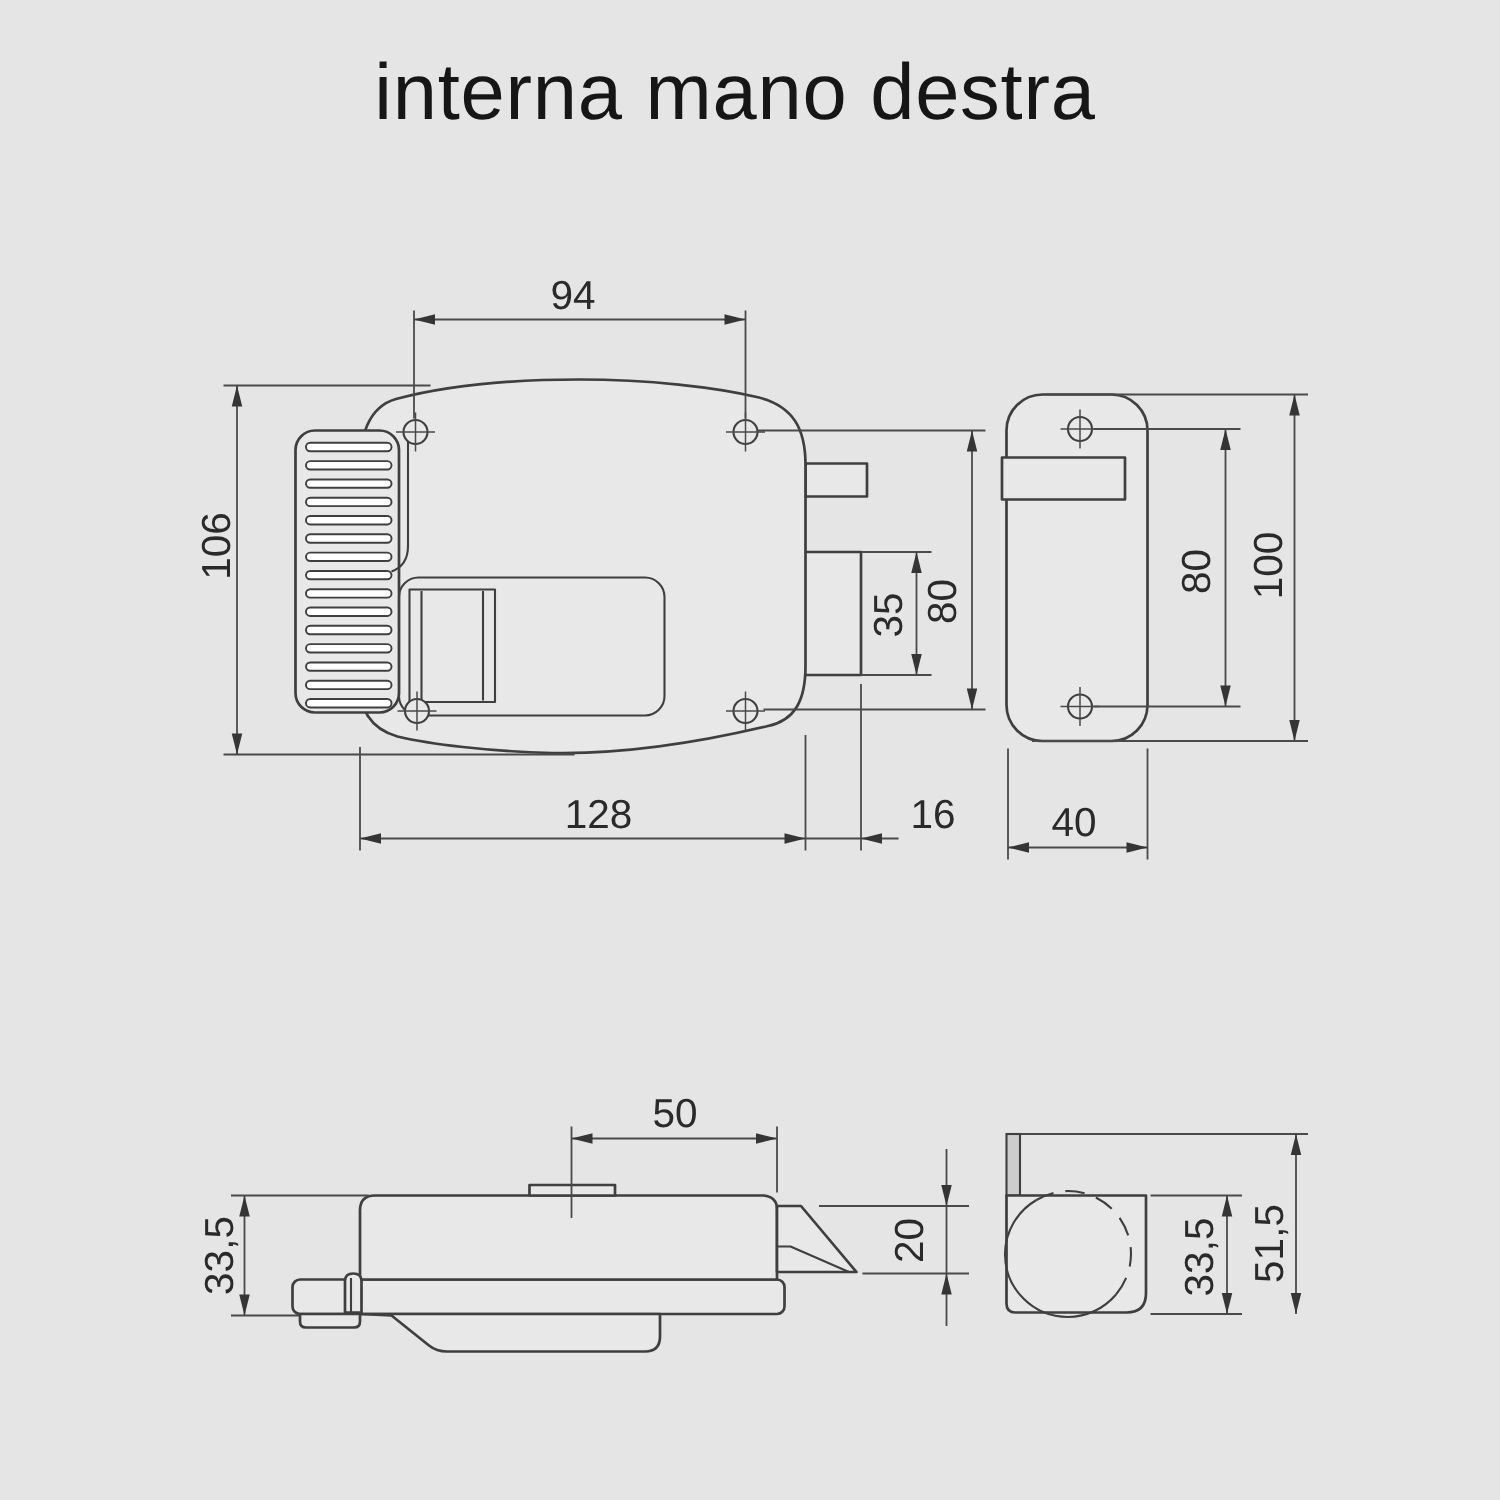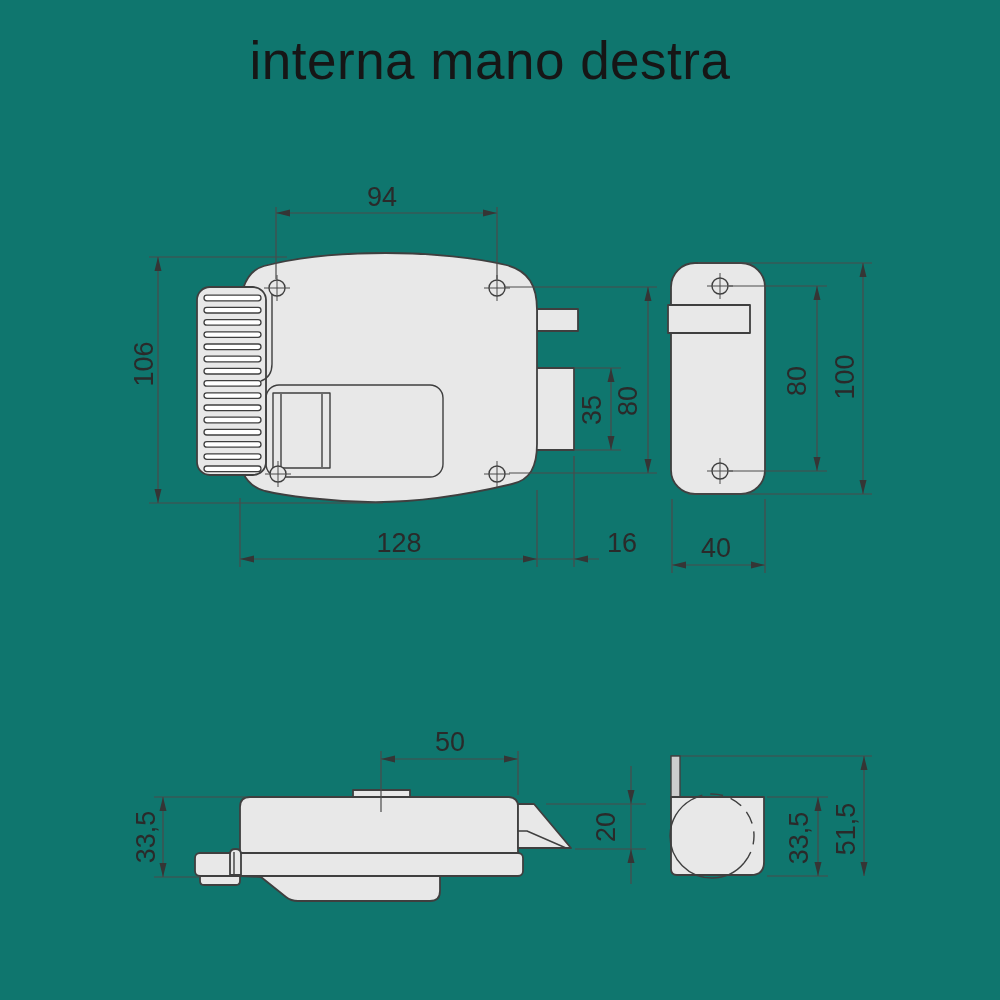--- a/index.html
+++ b/index.html
@@ -1,16 +1,16 @@
 <!DOCTYPE html>
 <html><head>
 <meta charset="utf-8">
 <style>
   html,body{margin:0;padding:0;background:#ffffff;}
-  .frame{position:relative;width:1000px;height:1000px;background:#0f766e;overflow:hidden;}
+  .frame{position:relative;width:1000px;height:1000px;background:#e5e5e5;overflow:hidden;}
   svg{display:block;}
   text{font-family:"Liberation Sans","DejaVu Sans",sans-serif;fill:#1f1f1f;}
   .title{font-size:53px;letter-spacing:0.5px;fill:#161616;}
   .dim-label{font-size:27px;fill:#2a2a2a;}
   .part{fill:#e8e8e8;stroke:#3f3f3f;stroke-width:1.8;stroke-linejoin:round;}
   .part-thin{fill:none;stroke:#3f3f3f;stroke-width:1.4;stroke-linejoin:round;}
   .slat{fill:#ffffff;stroke:#3f3f3f;stroke-width:1.3;}
   .dim{stroke:#4a4a4a;stroke-width:1.2;fill:none;}
   .cross{stroke:#4a4a4a;stroke-width:1;}
   .arrow{fill:#353535;stroke:none;}

